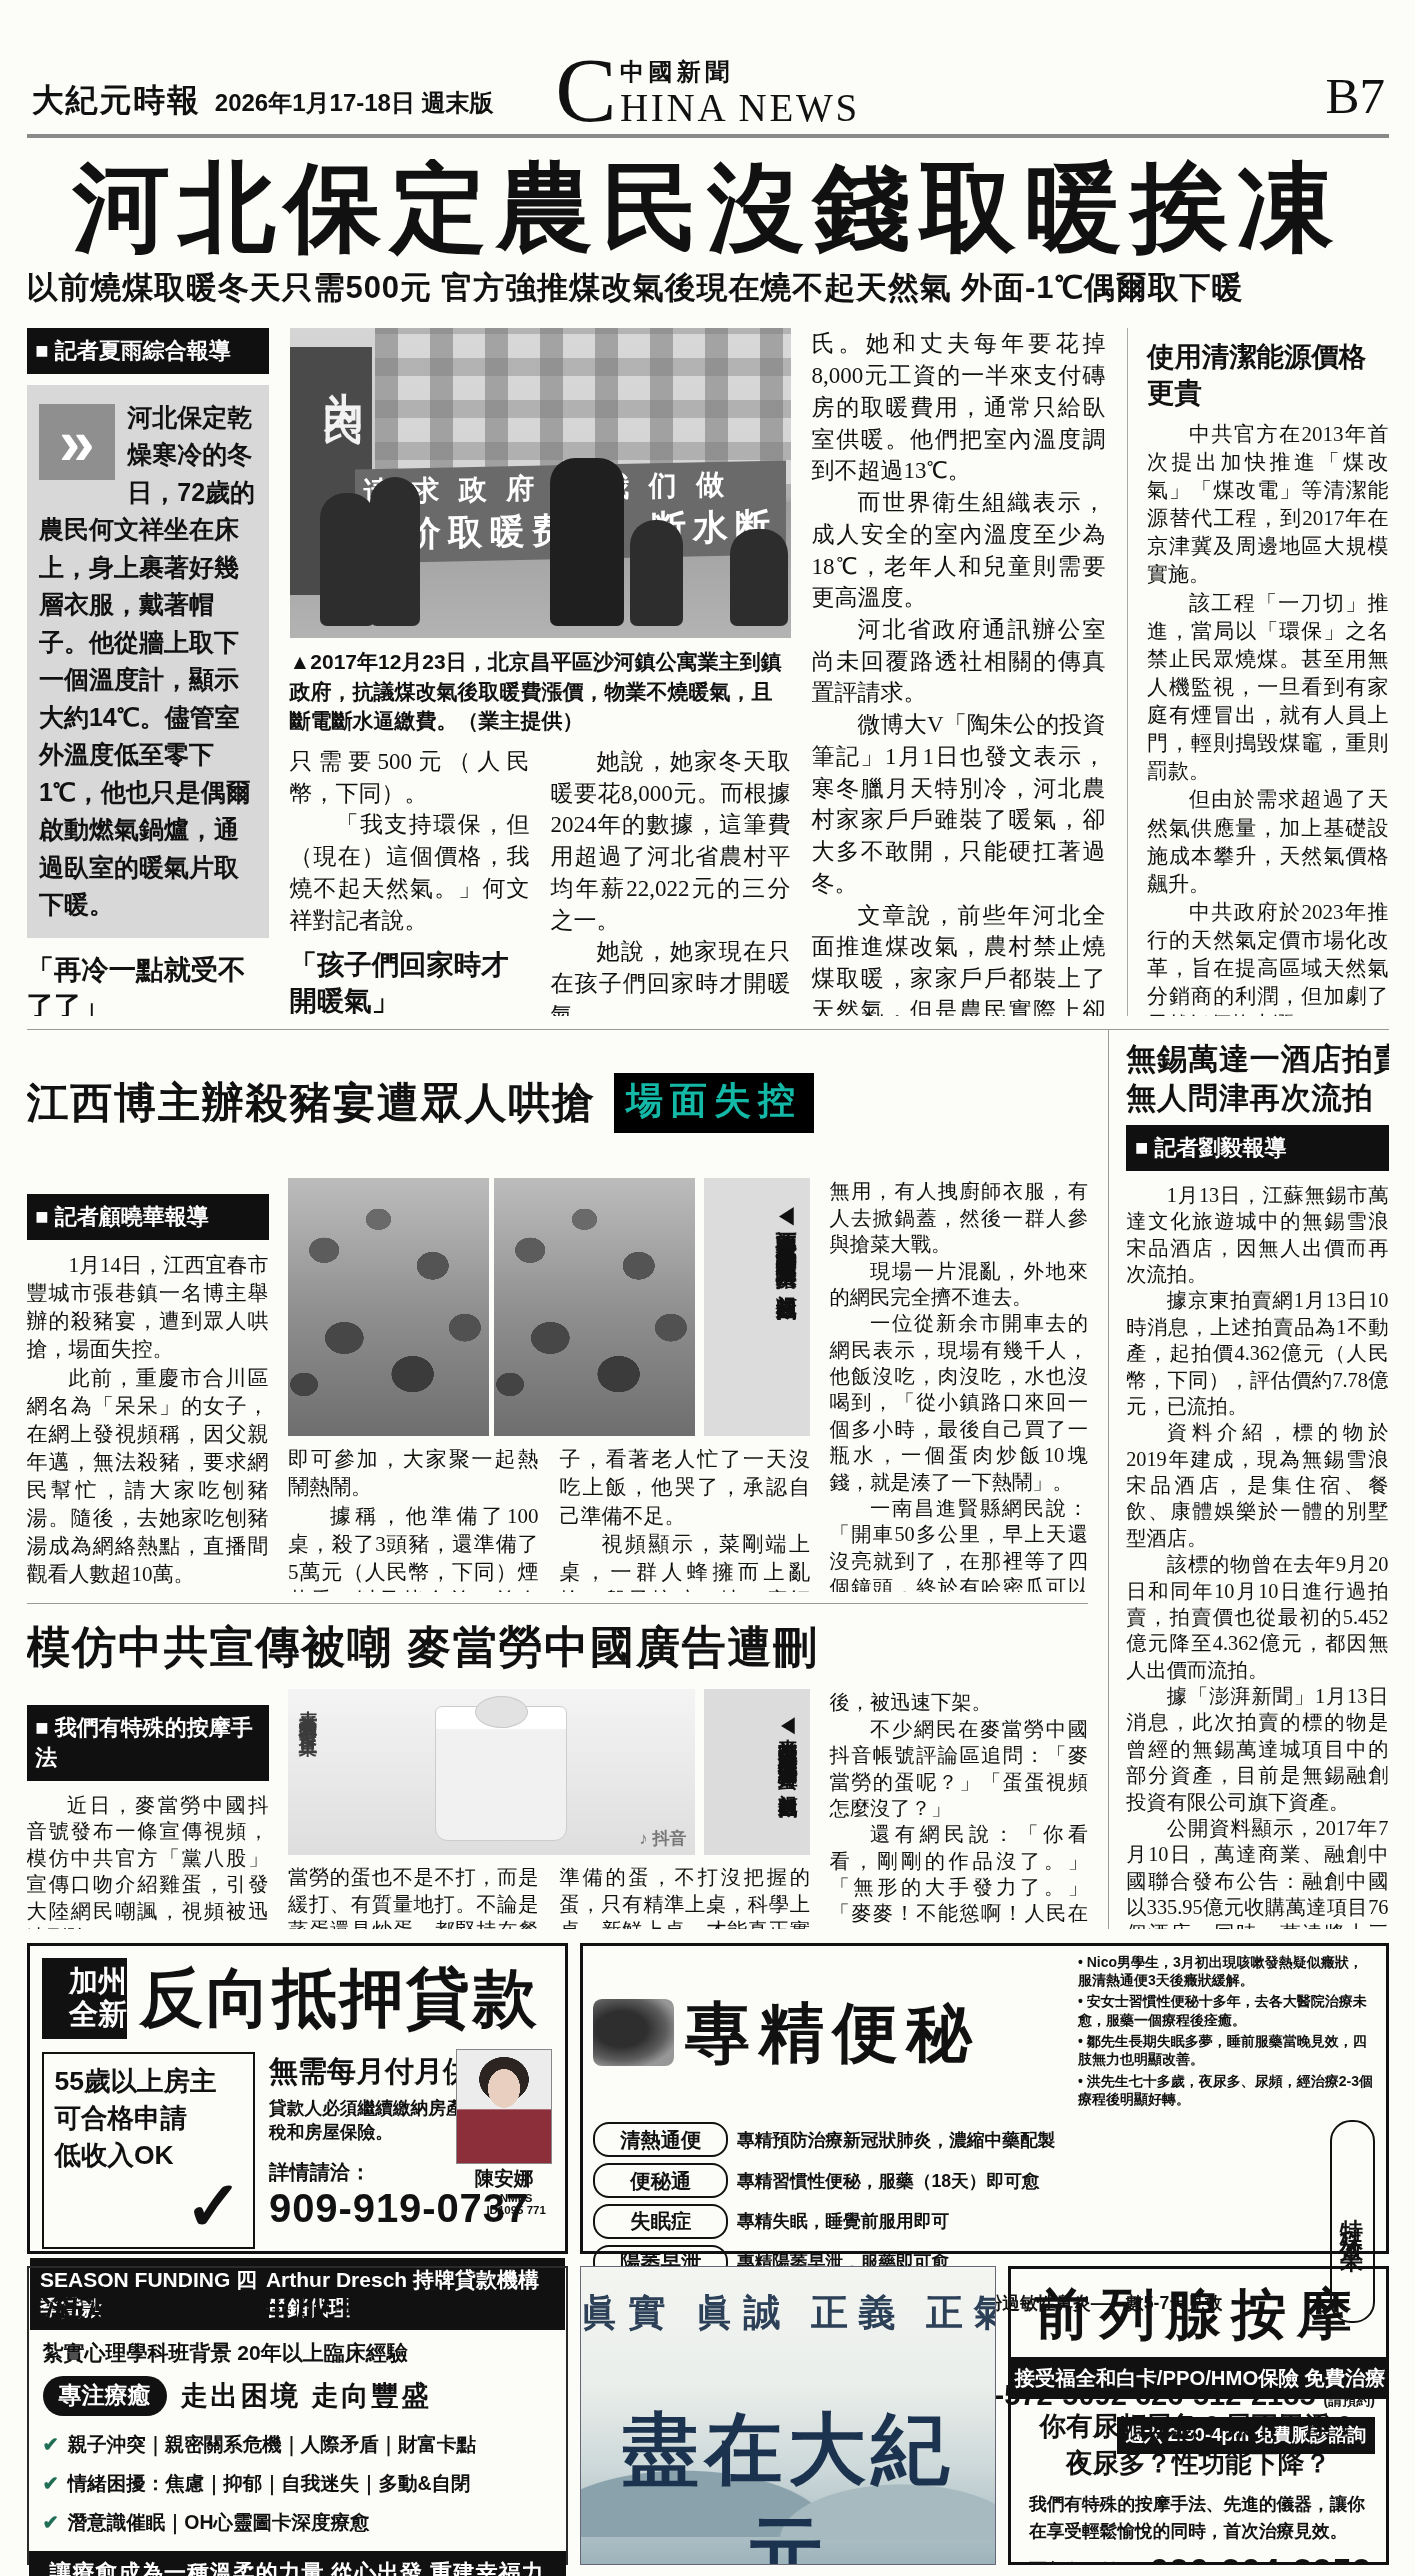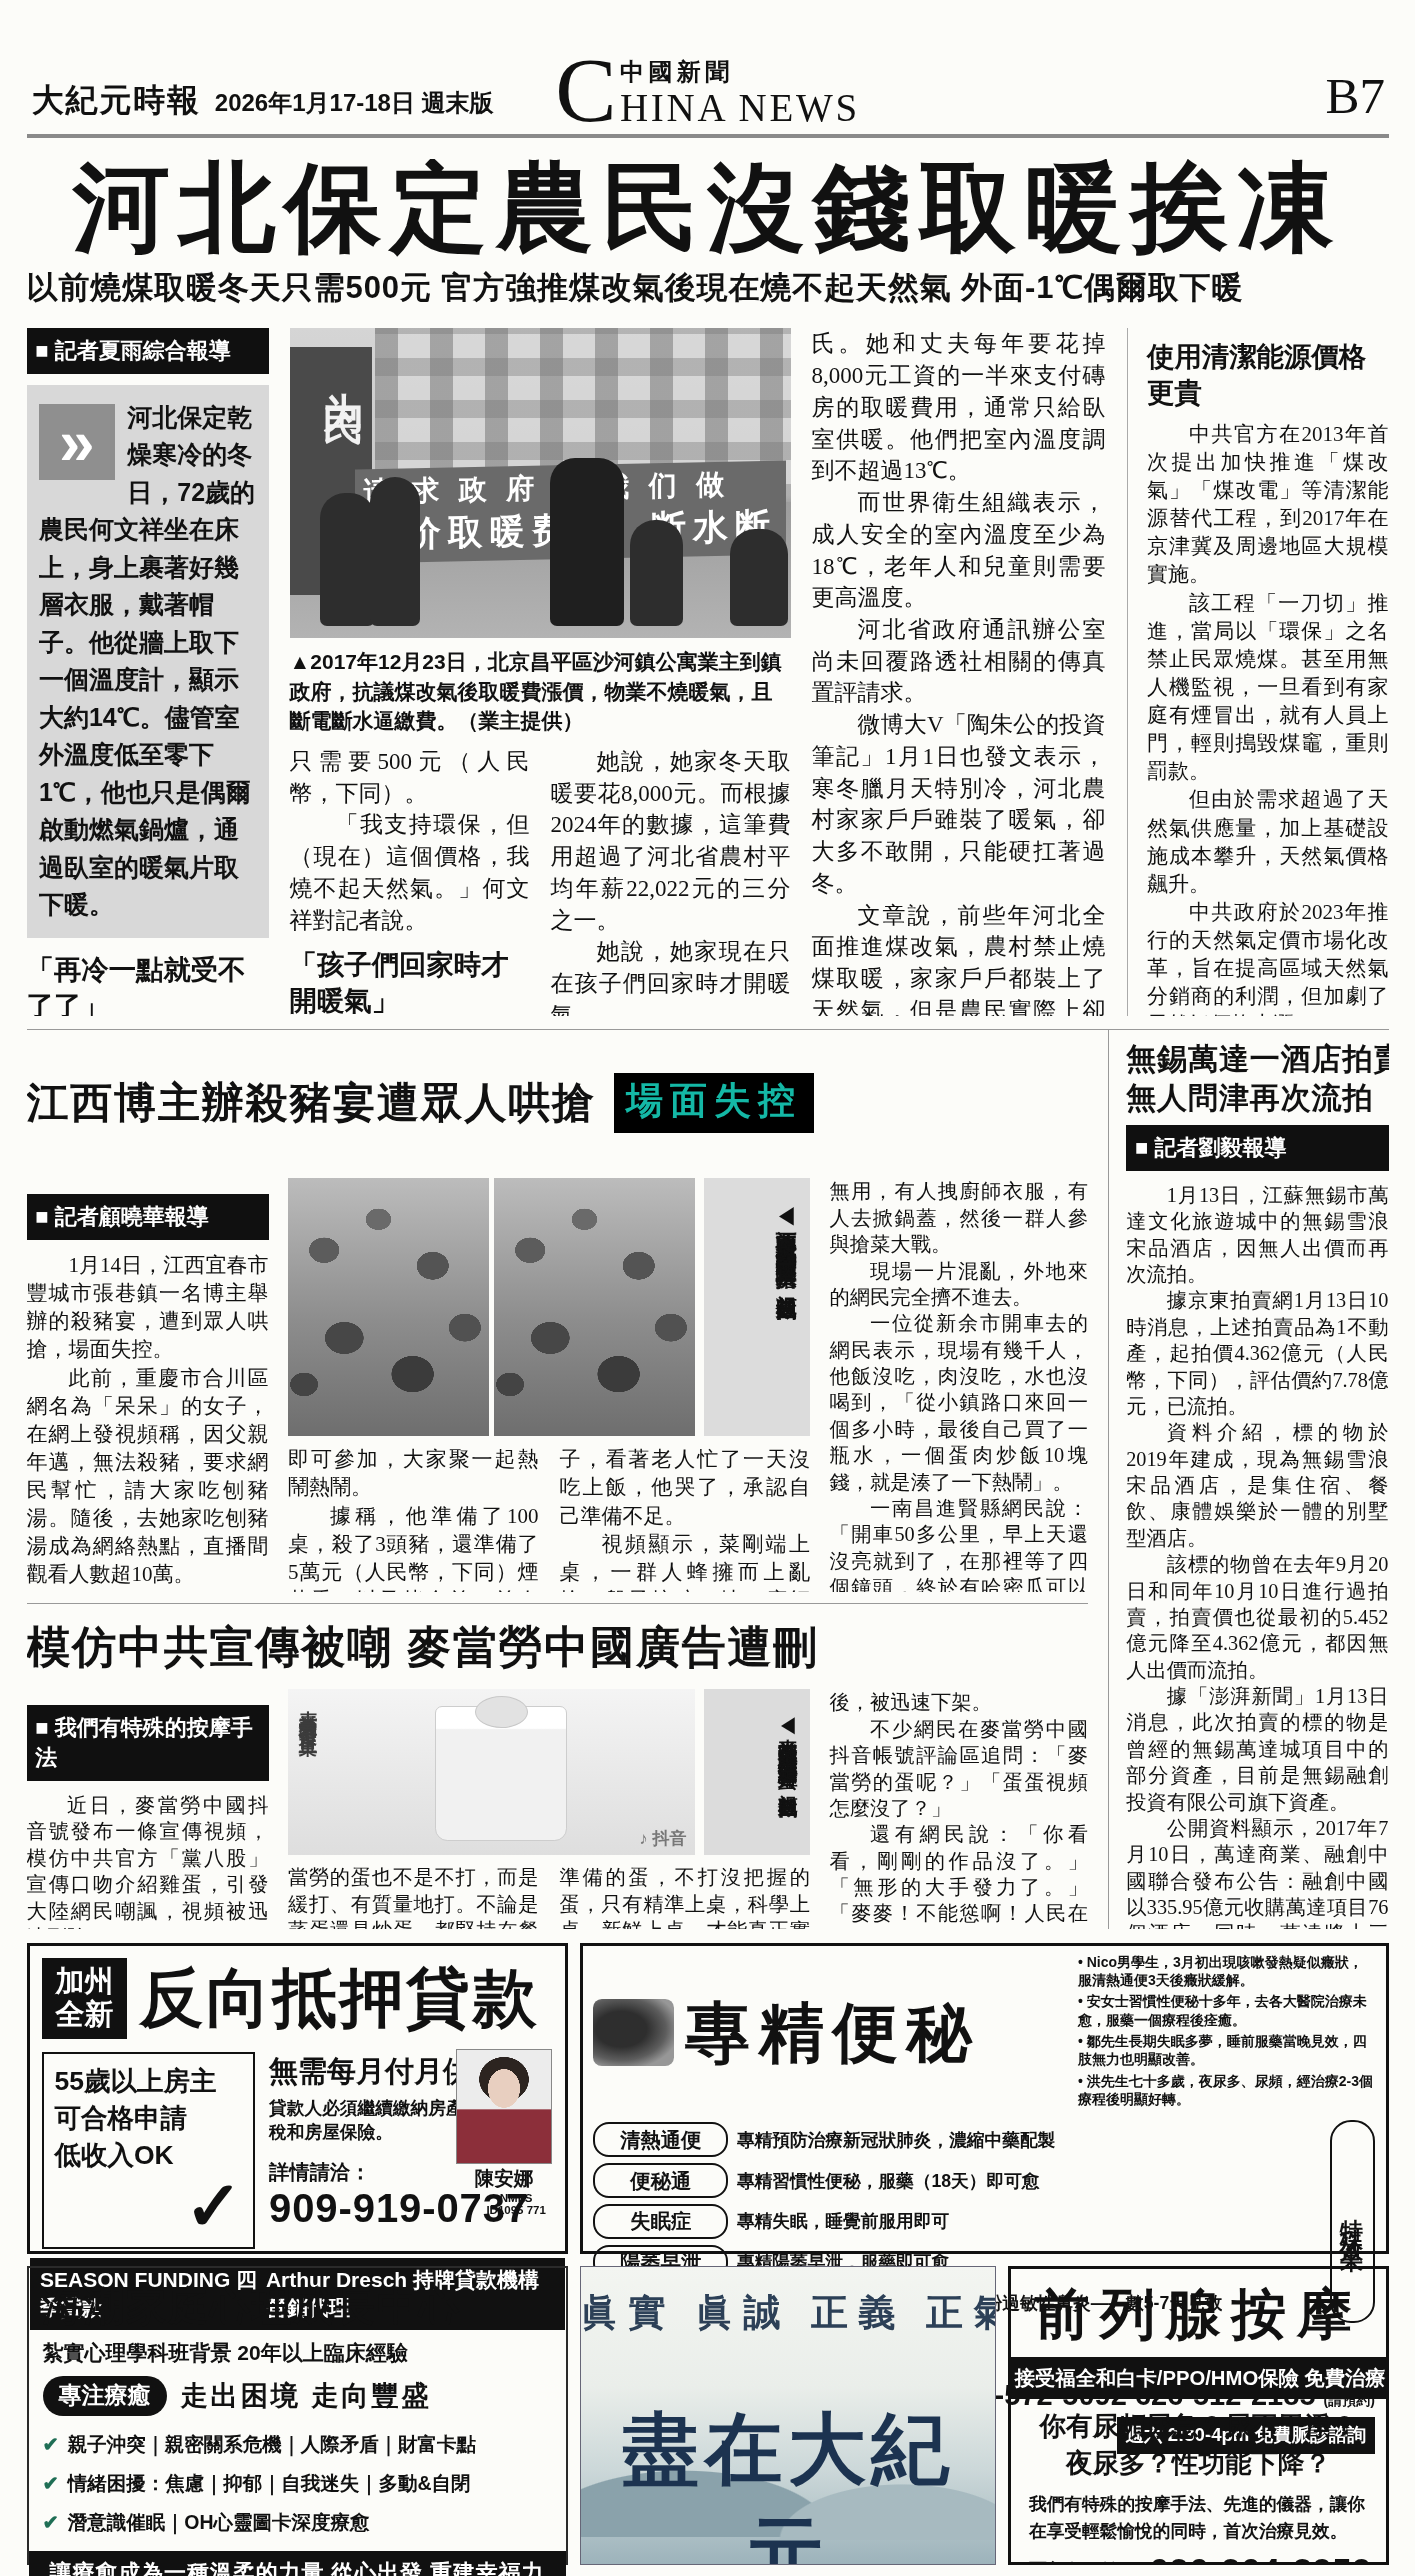--- a/index.html
+++ b/index.html
@@ -108,21 +108,21 @@
           font-weight:bold;font-size:17px;color:#777;}
   .a3-headline{font-family:"Liberation Sans",sans-serif;font-weight:900;font-size:30px;
                line-height:1.3;letter-spacing:0.9px;margin-bottom:8.8px;white-space:nowrap;}
   
   .ads1{display:flex;gap:12.4px;height:311px;margin-top:14px;}
   .ads2{display:flex;gap:12.4px;height:299px;margin-top:12.4px;}
   .ad{box-sizing:border-box;font-family:"Liberation Sans",sans-serif;}
   .ad-loan{width:541px;flex:none;border:3.5px solid #111;padding:8.8px 12.4px 0;display:flex;flex-direction:column;}
   .loan-top{display:flex;align-items:center;gap:12.4px;}
   .loan-badge{background:#111;color:#fff;width:85px;height:81px;flex:none;display:flex;
-              flex-direction:column;align-items:center;justify-content:center;
+              flex-direction:column;align-items:flex-end;justify-content:center;
               font-weight:900;font-size:29px;line-height:1.15;}
   .loan-title{font-size:64px;font-weight:900;letter-spacing:2.7px;white-space:nowrap;}
   .loan-mid{display:flex;gap:14px;margin-top:10.6px;flex:1;}
   .loan-box{border:2.7px solid #111;padding:8.8px 10.6px;width:188px;flex:none;font-weight:900;
             font-size:26.5px;line-height:1.4;position:relative;}
   .check-big{font-size:69px;font-weight:900;line-height:.9;display:block;text-align:right;margin-top:1.8px;}
   .loan-right{flex:1;position:relative;min-width:0;}
   .loan-h{font-weight:900;font-size:29px;margin:0 0 5.3px;}
   .loan-note{font-size:17.7px;font-weight:bold;line-height:1.35;width:212px;}
   .loan-call{font-size:20.3px;font-weight:900;margin-top:12.4px;}

